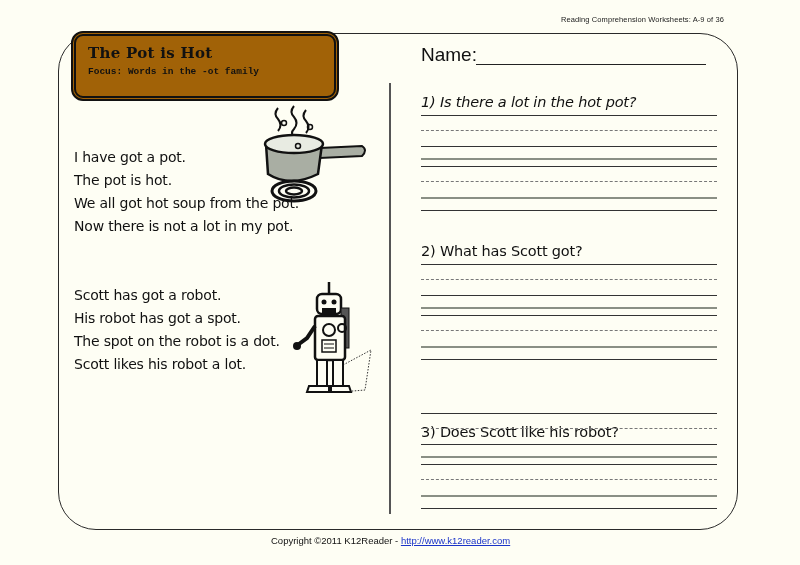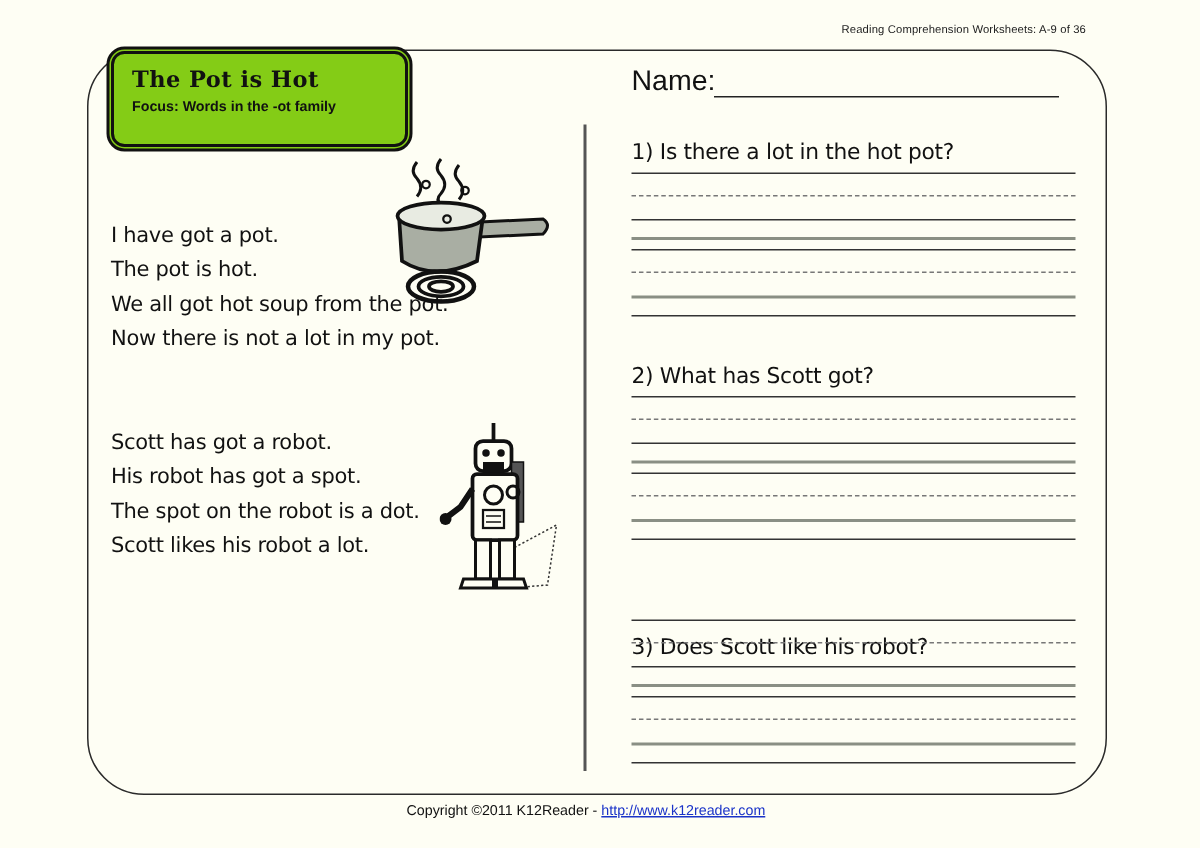--- a/index.html
+++ b/index.html
@@ -16,34 +16,34 @@
   }
   .outer {
     position:absolute; left:58px; top:33px;
     width:680px; height:497px;
     border:1.5px solid #2a2a2a;
     border-radius:38px;
     box-sizing:border-box;
   }
   .title-box {
     position:absolute; left:71px; top:31px;
-    width:204px; height:70px;
+    width:268px; height:70px;
     border:5px double #111;
     border-radius:12px;
     box-sizing:border-box;
-    background:#84cc16;
+    background:#a16207;
   }
   .title {
     position:absolute; left:12px; top:8px;
     font-family:"DejaVu Serif", serif; font-weight:bold;
     font-size:15px; color:#111; letter-spacing:0.3px;
   }
   .focus {
     position:absolute; left:12px; top:30px;
-    font-family:Liberation Sans, sans-serif; font-weight:bold;
+    font-family:Liberation Mono, monospace; font-weight:bold;
     font-size:9.5px; color:#111;
   }
   .divider {
     position:absolute; left:389px; top:83px;
     width:2px; height:431px; background:#555;
   }
   .story {
     position:absolute; left:74px;
     font-family:"DejaVu Sans", sans-serif; font-size:14px;
     line-height:23px; color:#111; letter-spacing:-0.2px;
@@ -151,21 +151,21 @@
   <rect x="24" y="80" width="10" height="26" fill="#fefef4" stroke="#111" stroke-width="2"></rect>
   <rect x="40" y="80" width="10" height="26" fill="#fefef4" stroke="#111" stroke-width="2"></rect>
 
   <path d="M16 106 L36 106 L36 112 L14 112 Z" fill="#fefef4" stroke="#111" stroke-width="2"></path>
   <path d="M38 106 L56 106 L58 112 L38 112 Z" fill="#fefef4" stroke="#111" stroke-width="2"></path>
 </svg>
 
 <div class="name-row">Name:</div>
 <div class="name-line"></div>
 
-<div class="question" style="top:94px;">1) Is there a lot in the hot pot?</div>
+<div class="question" style="top:94px;font-style:italic;">1) Is there a lot in the hot pot?</div>
 <div class="rule solid" style="top:115px;"></div>
 <div class="rule dash" style="top:130px;"></div>
 <div class="rule solid" style="top:146px;"></div>
 <div class="rule grey" style="top:158px;"></div>
 <div class="rule solid" style="top:166px;"></div>
 <div class="rule dash" style="top:181px;"></div>
 <div class="rule grey" style="top:197px;"></div>
 <div class="rule solid" style="top:210px;"></div>
 
 <div class="question" style="top:243px;">2) What has Scott got?</div>

